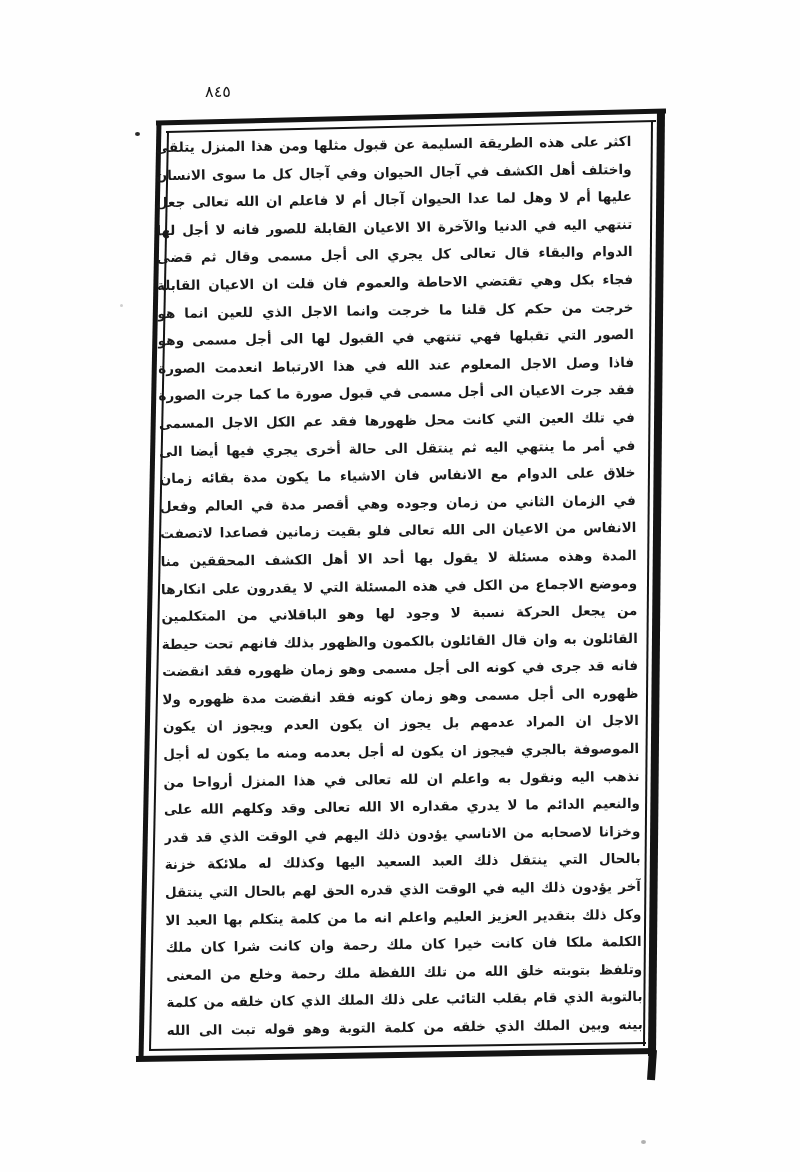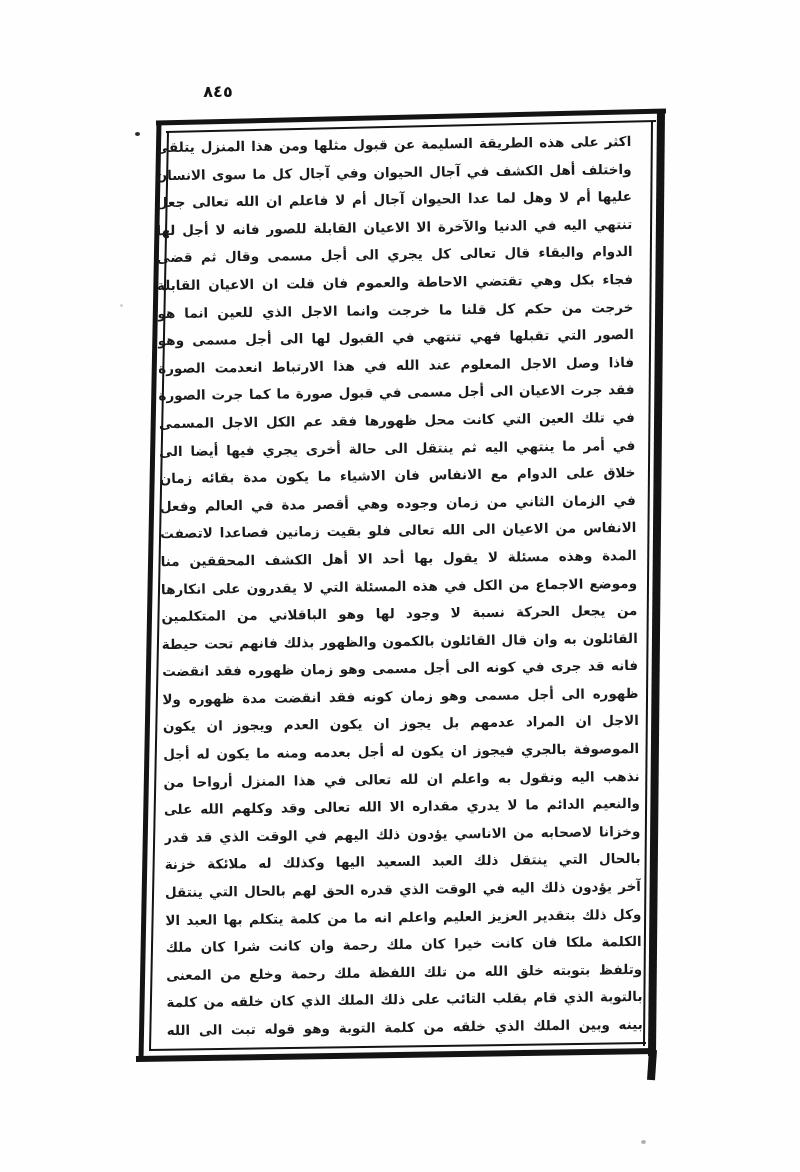--- a/index.html
+++ b/index.html
@@ -8,21 +8,21 @@
     background:#ffffff;
     position:relative;
     font-family:"DejaVu Sans", sans-serif;
     overflow:hidden;
   }
   .scan-page { position:absolute; inset:0; background:#fefefe; }
 
   .page-number {
     position:absolute; left:198px; top:82px;
     width:40px; text-align:center;
-    font-size:16px; font-weight:bold; color:#141414;
+    font-size:16px; font-weight:normal; color:#141414;
     letter-spacing:1px;
   }
 
   
   .frame-svg { position:absolute; left:0; top:0; width:800px; height:1172px; pointer-events:none; }
   .frame-svg line { stroke:#141414; }
 
   
   .text-area {
     position:absolute; left:153px; top:125px;

